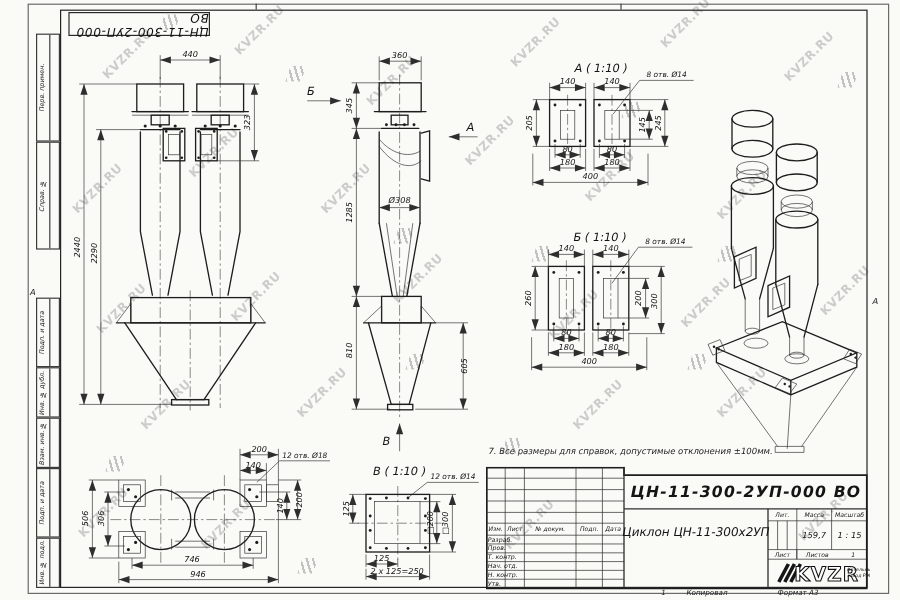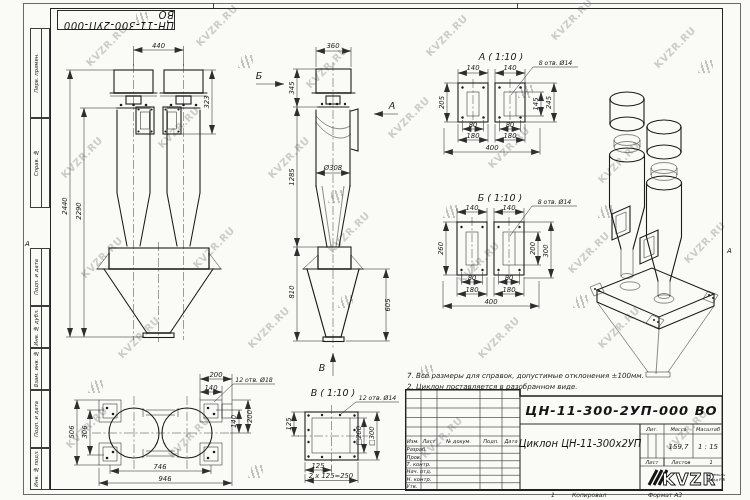--- a/index.html
+++ b/index.html
@@ -463,21 +463,20 @@
         <circle class="bolt" cx="599" cy="291" r="1"></circle>
       <circle class="bolt" cx="709" cy="295" r="1"></circle>
         <circle class="bolt" cx="713" cy="298" r="1"></circle>
       <circle class="bolt" cx="654" cy="320" r="1"></circle>
         <circle class="bolt" cx="658" cy="322" r="1"></circle>
     </g>
   </svg>
 
   <div class="notes">
     <div>7. Все размеры для справок, допустимые отклонения ±100мм.</div>
-    <div>2. Циклон поставляется в разобранном виде.</div>
   </div>
 
   <svg width="320" height="103" viewBox="0 0 320 103" style="left:405px;top:389px">
     <path d="M0.7,0.7 H115 V7 H317.3 V101.3 H0.7 Z" fill="none" stroke="#1e1e1e" stroke-width="1.4"></path>
     <g stroke="#2e2e2e" stroke-width="0.6">
       <path d="M0,9.5 H115 M0,19 H115 M0,28.5 H115 M0,38 H115 M0,47 H115 M0,57 H115 M0,64.3 H115 M0,71.7 H115 M0,79 H115 M0,86.3 H115 M0,93.7 H115"></path>
       <path d="M16,0 V101 M32,0 V101 M75,0 V101 M97,0 V101"></path>
       <path d="M115,0 V101" stroke-width="1.1"></path>
       <path d="M115,35 H318" stroke-width="1.1"></path>
       <path d="M235,35 V101" stroke-width="1.1"></path>

